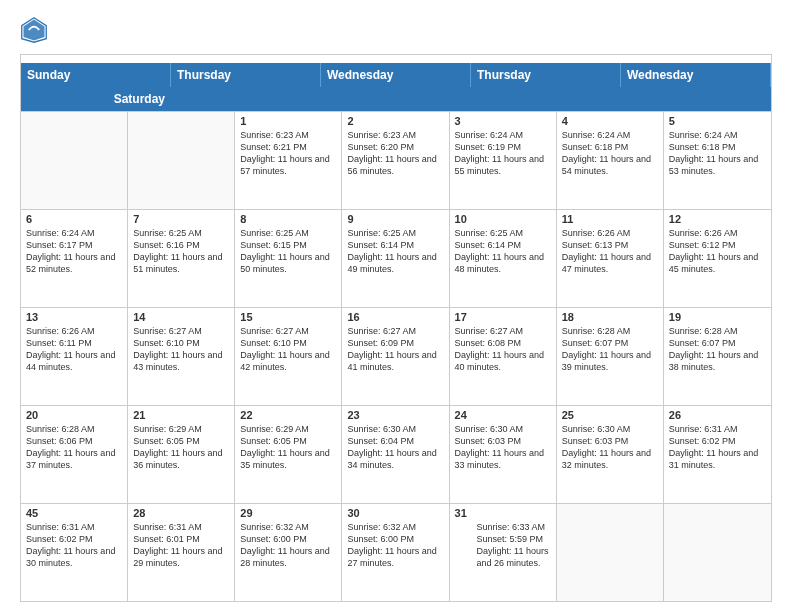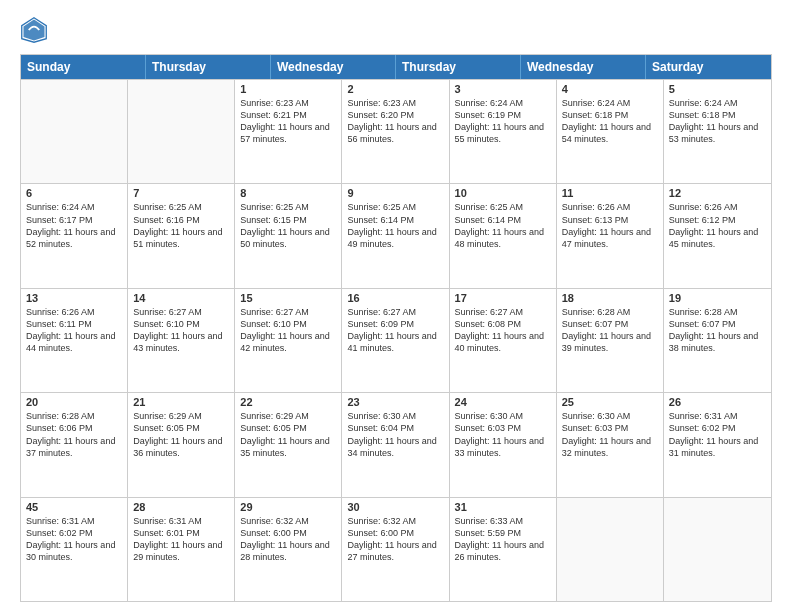--- a/index.html
+++ b/index.html
@@ -52,32 +52,33 @@
       color: #555;
     }
     .calendar {
       flex: 1;
       display: flex;
       flex-direction: column;
       border: 1px solid #ccc;
     }
     .cal-header-row {
       display: grid;
-      grid-template-columns: repeat(6, 1fr);
+      grid-template-columns: repeat(5, 1fr);
       background: #2e75b6;
+      margin-top: 8px;
     }
     .cal-header-cell {
       color: #fff;
       font-size: 12px;
       font-weight: bold;
       padding: 5px 6px;
       border-right: 1px solid #5a9fd4;
       text-align: left;
     }
-    .cal-header-cell:last-child { border-right: none; }
+    .cal-header-cell:last-child { border-right: none; text-align: right; }
     .cal-body {
       flex: 1;
       display: flex;
       flex-direction: column;
     }
     .cal-week {
       display: grid;
       grid-template-columns: repeat(7, 1fr);
       flex: 1;
       border-top: 1px solid #ccc;
@@ -321,21 +322,21 @@
 Daylight: 11 hours and 28 minutes.</div>
           </div>
           <div class="cal-cell">
             <div class="day-num">30</div>
             <div class="day-info" style="white-space: pre-line;">Sunrise: 6:32 AM
 Sunset: 6:00 PM
 Daylight: 11 hours and 27 minutes.</div>
           </div>
           <div class="cal-cell">
             <div class="day-num">31</div>
-            <div class="day-info" style="white-space: pre-line;">Sunrise: 6:33 AM
+            <div class="day-info" style="white-space: pre-line; margin-left: 22px;">Sunrise: 6:33 AM
 Sunset: 5:59 PM
 Daylight: 11 hours and 26 minutes.</div>
           </div>
           <div class="cal-cell empty"></div>
           <div class="cal-cell empty"></div>
         </div>
       </div>
   </div>
 </div>
 

